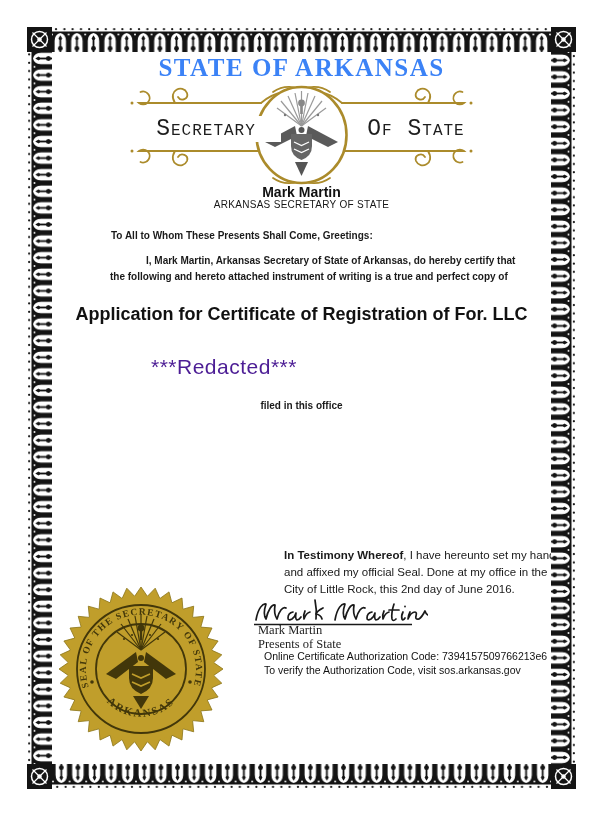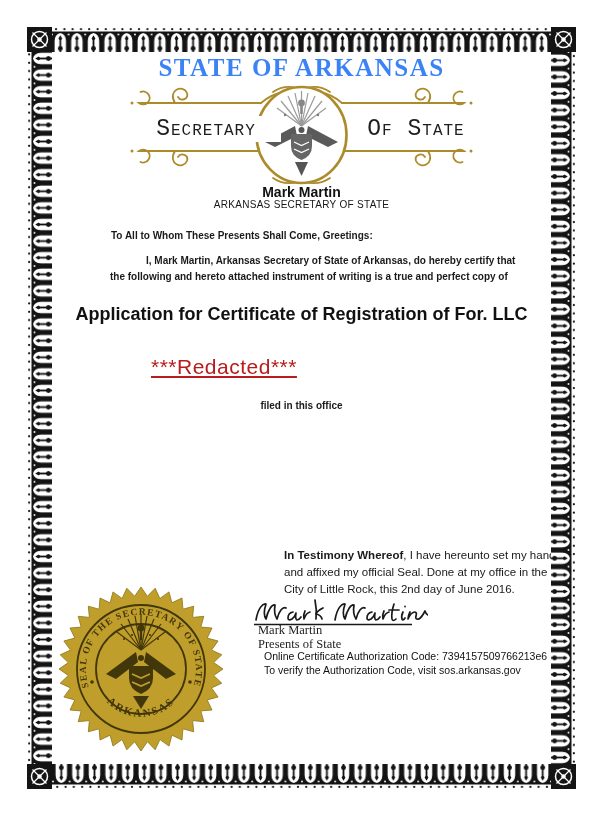--- a/index.html
+++ b/index.html
@@ -9,21 +9,21 @@
   .center{left:52px;right:52px;text-align:center;}
   .state-title{top:54px;font-family:"Liberation Serif",serif;font-weight:900;
                font-size:25px;letter-spacing:1.5px;color:#3b82f6;}
   .banner-word{top:116px;height:26px;line-height:26px;font-family:Liberation Mono, monospace;
                font-size:23px;font-variant:small-caps;color:#1d1d1d;letter-spacing:1px;
                background:#fff;text-align:center;z-index:3;}
   .officer-name{top:184px;font-size:14px;font-weight:bold;color:#111;}
   .officer-title{top:199px;font-size:10px;color:#161616;letter-spacing:.3px;}
   .body-line{font-size:10px;color:#1a1a1a;font-weight:bold;}
   .doc-title{top:304px;font-size:18px;font-weight:bold;color:#111;}
-  .redacted{top:355px;left:151px;font-size:21px;color:#b91c1c;letter-spacing:.5px;text-decoration:underline;}
+  .redacted{top:355px;left:151px;font-size:21px;color:#4c1d95;letter-spacing:.5px;}
   .testimony-line{left:258px;font-size:11.5px;color:#1a1a1a;padding-left:26px;}
   .signer{left:258px;font-family:"Liberation Serif",serif;font-size:12.5px;color:#222;}
   .authline{left:264px;font-size:10.5px;color:#111;}
   svg{display:block;}
 </style>
 </head>
 <body>
 
 <div class="page">
 

